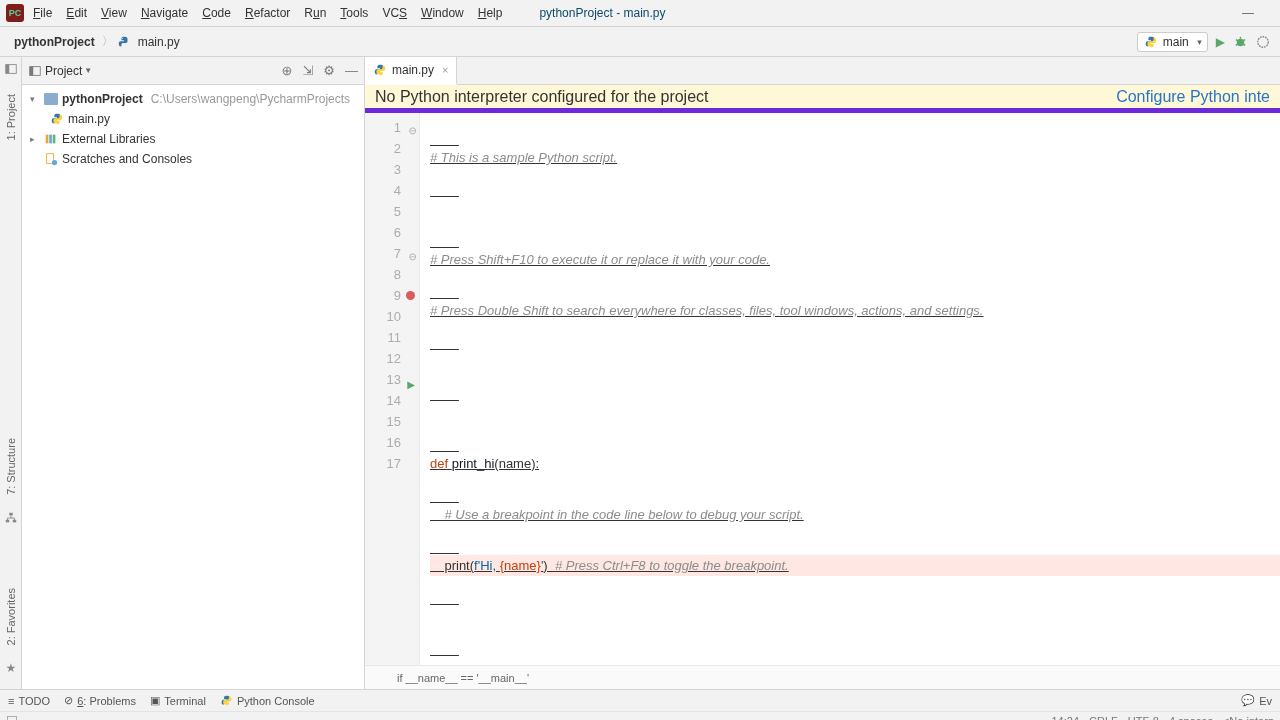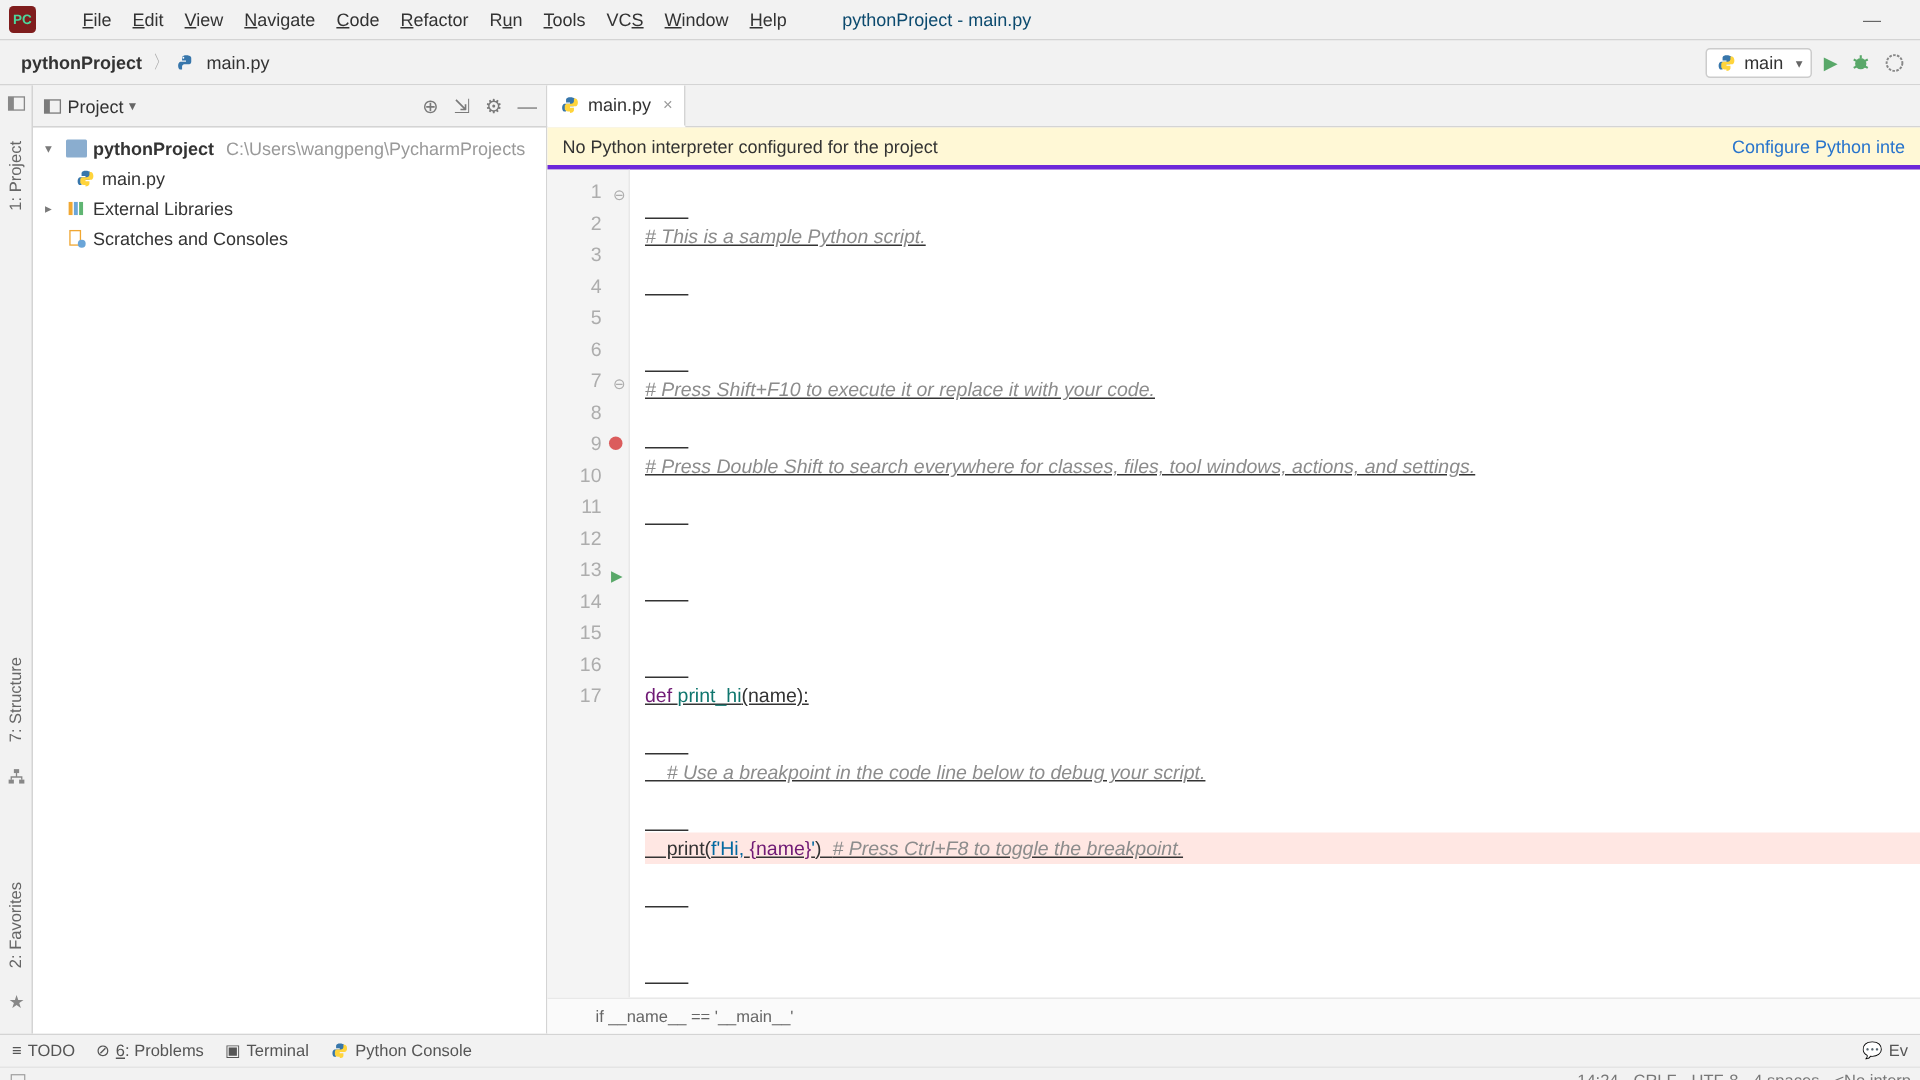--- a/index.html
+++ b/index.html
@@ -1,18 +1,18 @@
 <!DOCTYPE html>
 <html><head>
 <meta charset="utf-8">
 <style>
 * { margin: 0; padding: 0; box-sizing: border-box; font-family: "Segoe UI", Arial, sans-serif; }
 body { width: 1280px; height: 720px; overflow: hidden; background: #f2f2f2; font-size: 12px; color: #333; }
 .menubar { height: 27px; background: #f2f2f2; display: flex; align-items: center; padding: 0 6px; border-bottom: 1px solid #d4d4d4; }
-.app-icon { width: 18px; height: 18px; background: #7f1d1d; border-radius: 3px; margin-right: 24px; display: flex; align-items: center; justify-content: center; }
+.app-icon { width: 18px; height: 18px; background: #7f1d1d; border-radius: 3px; margin-right: 2px; display: flex; align-items: center; justify-content: center; }
 .app-icon-inner { font-size: 9px; color: #4dd79c; font-weight: bold; }
 .menu-item { padding: 2px 7px; cursor: default; }
 .menu-item u { text-decoration: underline; }
 .title-text { margin-left: 30px; color: #0c4a6e; }
 .win-ctrl { margin-left: auto; display: flex; gap: 20px; padding-right: 20px; color: #666; }
 .breadcrumb-bar { height: 30px; display: flex; align-items: center; padding: 0 10px; border-bottom: 1px solid #d4d4d4; background: #f2f2f2; }
 .breadcrumb-item { font-weight: bold; padding: 2px 4px; }
 .bc-sep { color: #aaa; margin: 0 3px; }
 .bc-icon { width: 14px; height: 14px; display: inline-block; vertical-align: middle; margin-right: 3px; }
 .run-config { margin-left: auto; display: flex; align-items: center; gap: 8px; }
@@ -32,34 +32,34 @@
 .tree-row { display: flex; align-items: center; height: 20px; padding-left: 8px; gap: 4px; cursor: default; }
 .tree-indent-1 { padding-left: 28px; }
 .tree-toggle { width: 10px; color: #7a7a7a; font-size: 9px; }
 .folder-icon { width: 14px; height: 12px; background: #8aadcf; border-radius: 1px; }
 .tree-label { }
 .tree-path { color: #999; margin-left: 4px; overflow: hidden; white-space: nowrap; text-overflow: clip; }
 .editor-area { flex: 1; display: flex; flex-direction: column; background: #fff; }
 .tab-bar { height: 28px; display: flex; align-items: center; border-bottom: 1px solid #d4d4d4; background: #f2f2f2; }
 .file-tab { height: 28px; display: flex; align-items: center; padding: 0 8px; gap: 5px; background: #fff; border-right: 1px solid #d4d4d4; border-bottom: 2px solid transparent; }
 .tab-close { color: #999; font-size: 11px; margin-left: 3px; }
-.warn-bar { height: 28px; background: #fff8d6; display: flex; align-items: center; padding: 0 10px; border-bottom: 3px solid #6d28d9; font-size: 12px; }
+.warn-bar { height: 28px; background: #fff8d6; display: flex; align-items: center; padding: 0 10px; border-bottom: 5px solid #6d28d9; font-size: 16px; }
 .warn-link { margin-left: auto; color: #2874cc; }
 .code-area { flex: 1; display: flex; font-family: "JetBrains Mono", Consolas, monospace; font-size: 13px; position: relative; overflow: hidden; }
 .gutter { width: 55px; background: #f4f4f4; border-right: 1px solid #e8e8e8; text-align: right; padding-right: 18px; padding-top: 4px; color: #adadad; position: relative; }
 .gutter-line { height: 21px; line-height: 21px; position: relative; }
 .gutter-bp { position: absolute; right: -14px; top: 6px; width: 9px; height: 9px; border-radius: 50%; background: #db5c5c; }
 .gutter-run { position: absolute; right: -14px; top: 5px; color: #59a869; font-size: 10px; }
 .gutter-fold { position: absolute; right: -16px; top: 3px; color: #adadad; font-size: 10px; }
 .code-lines { flex: 1; padding-top: 4px; padding-left: 10px; white-space: pre; position: relative; text-decoration: underline; }
 .code-line { height: 21px; line-height: 21px; }
 .hl-bp { background: #ffe7e3; }
 .c-comment { color: #8c8c8c; font-style: italic; }
-.c-kw { color: #701a75; }
-.c-fn { color: #0f766e; }
+.c-kw { color: #c2410c; }
+.c-fn { color: #0f172a; }
 .c-str { color: #0369a1; }
 .nav-path-bar { height: 24px; border-top: 1px solid #e8e8e8; display: flex; align-items: center; padding-left: 32px; font-size: 11px; color: #666; background: #fafafa; }
 .bottom-bar { height: 22px; background: #f2f2f2; border-top: 1px solid #d4d4d4; display: flex; align-items: center; padding: 0 8px; font-size: 11px; gap: 14px; }
 .bb-item { display: flex; align-items: center; gap: 4px; color: #555; cursor: default; }
 .bb-item u { text-decoration: underline; }
 .status-bar { height: 18px; background: #f2f2f2; border-top: 1px solid #e4e4e4; display: flex; align-items: center; padding: 0 6px; font-size: 11px; color: #777; }
 .status-right { margin-left: auto; display: flex; gap: 10px; }
 svg { display: block; }
 </style>
 </head>

